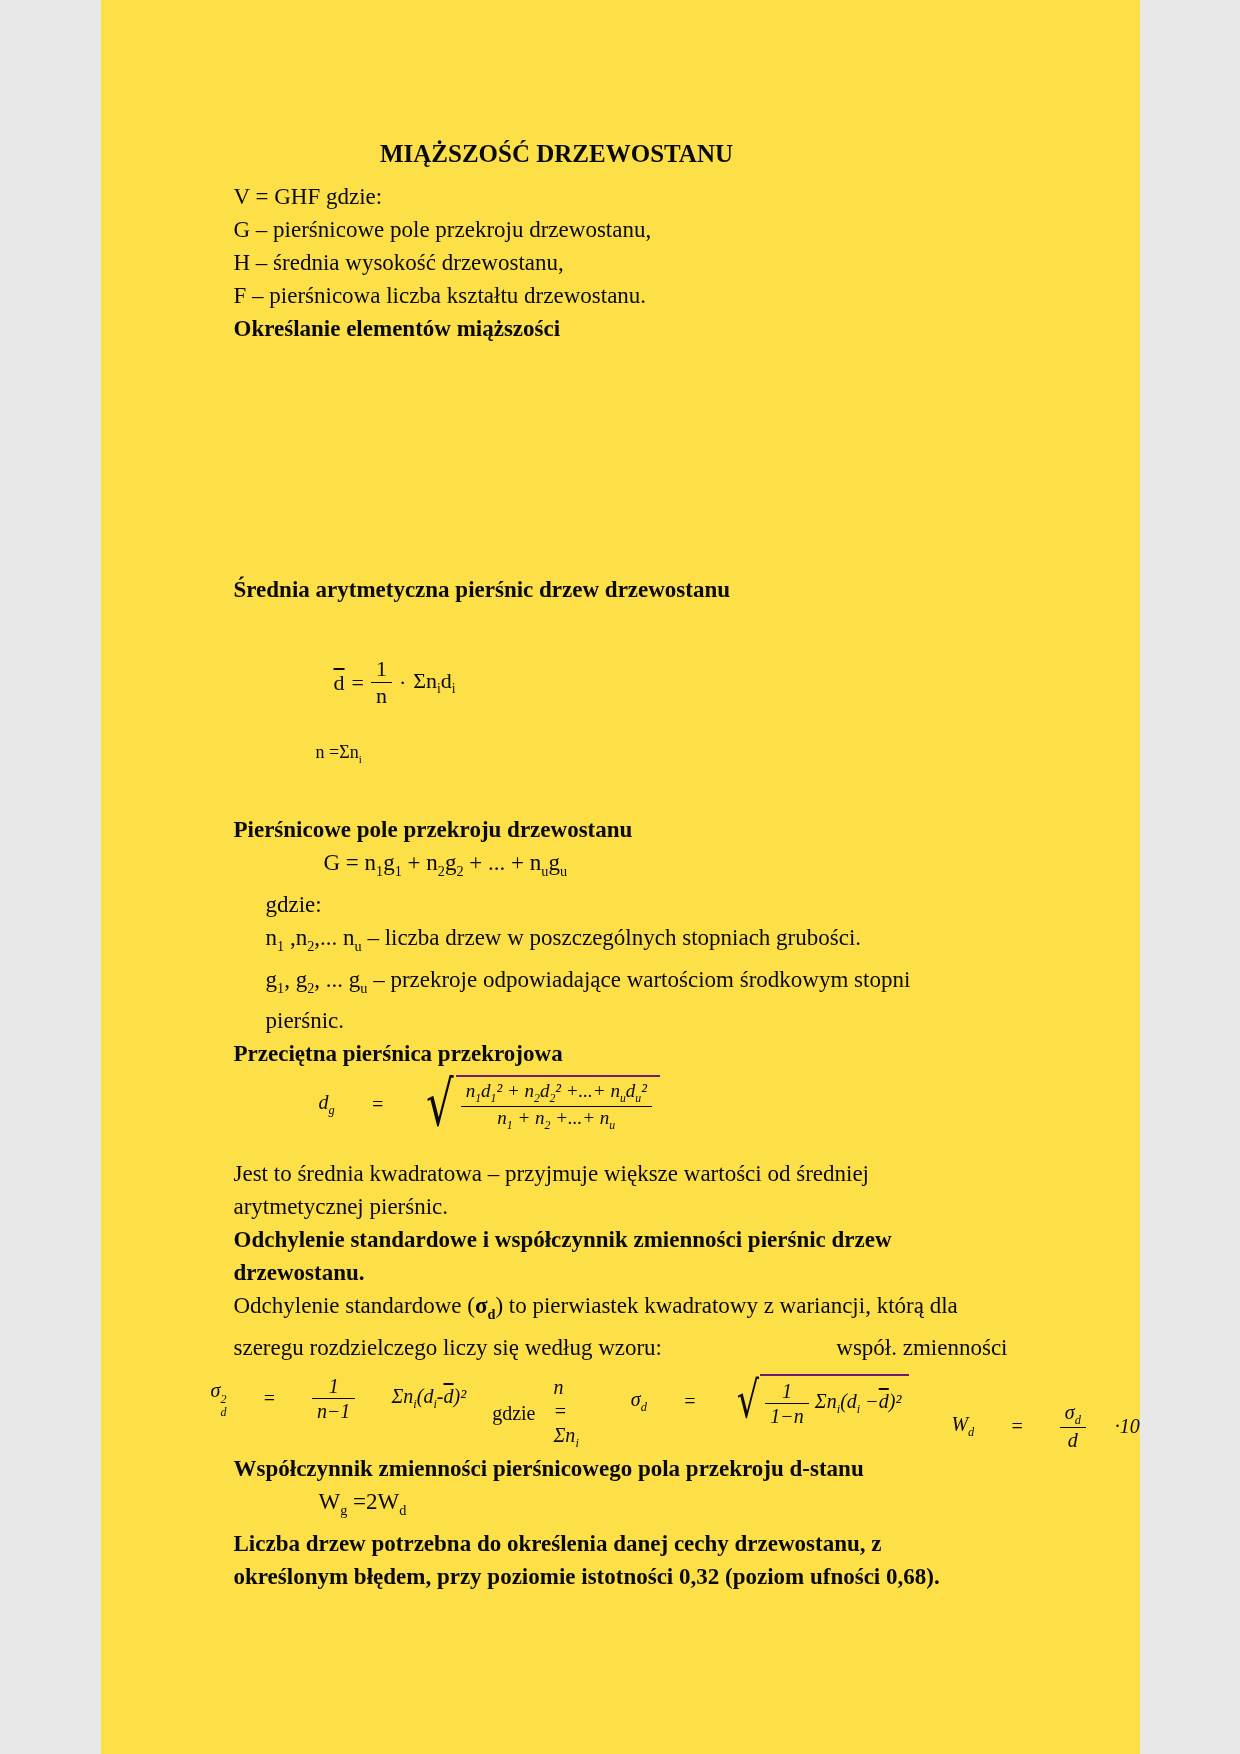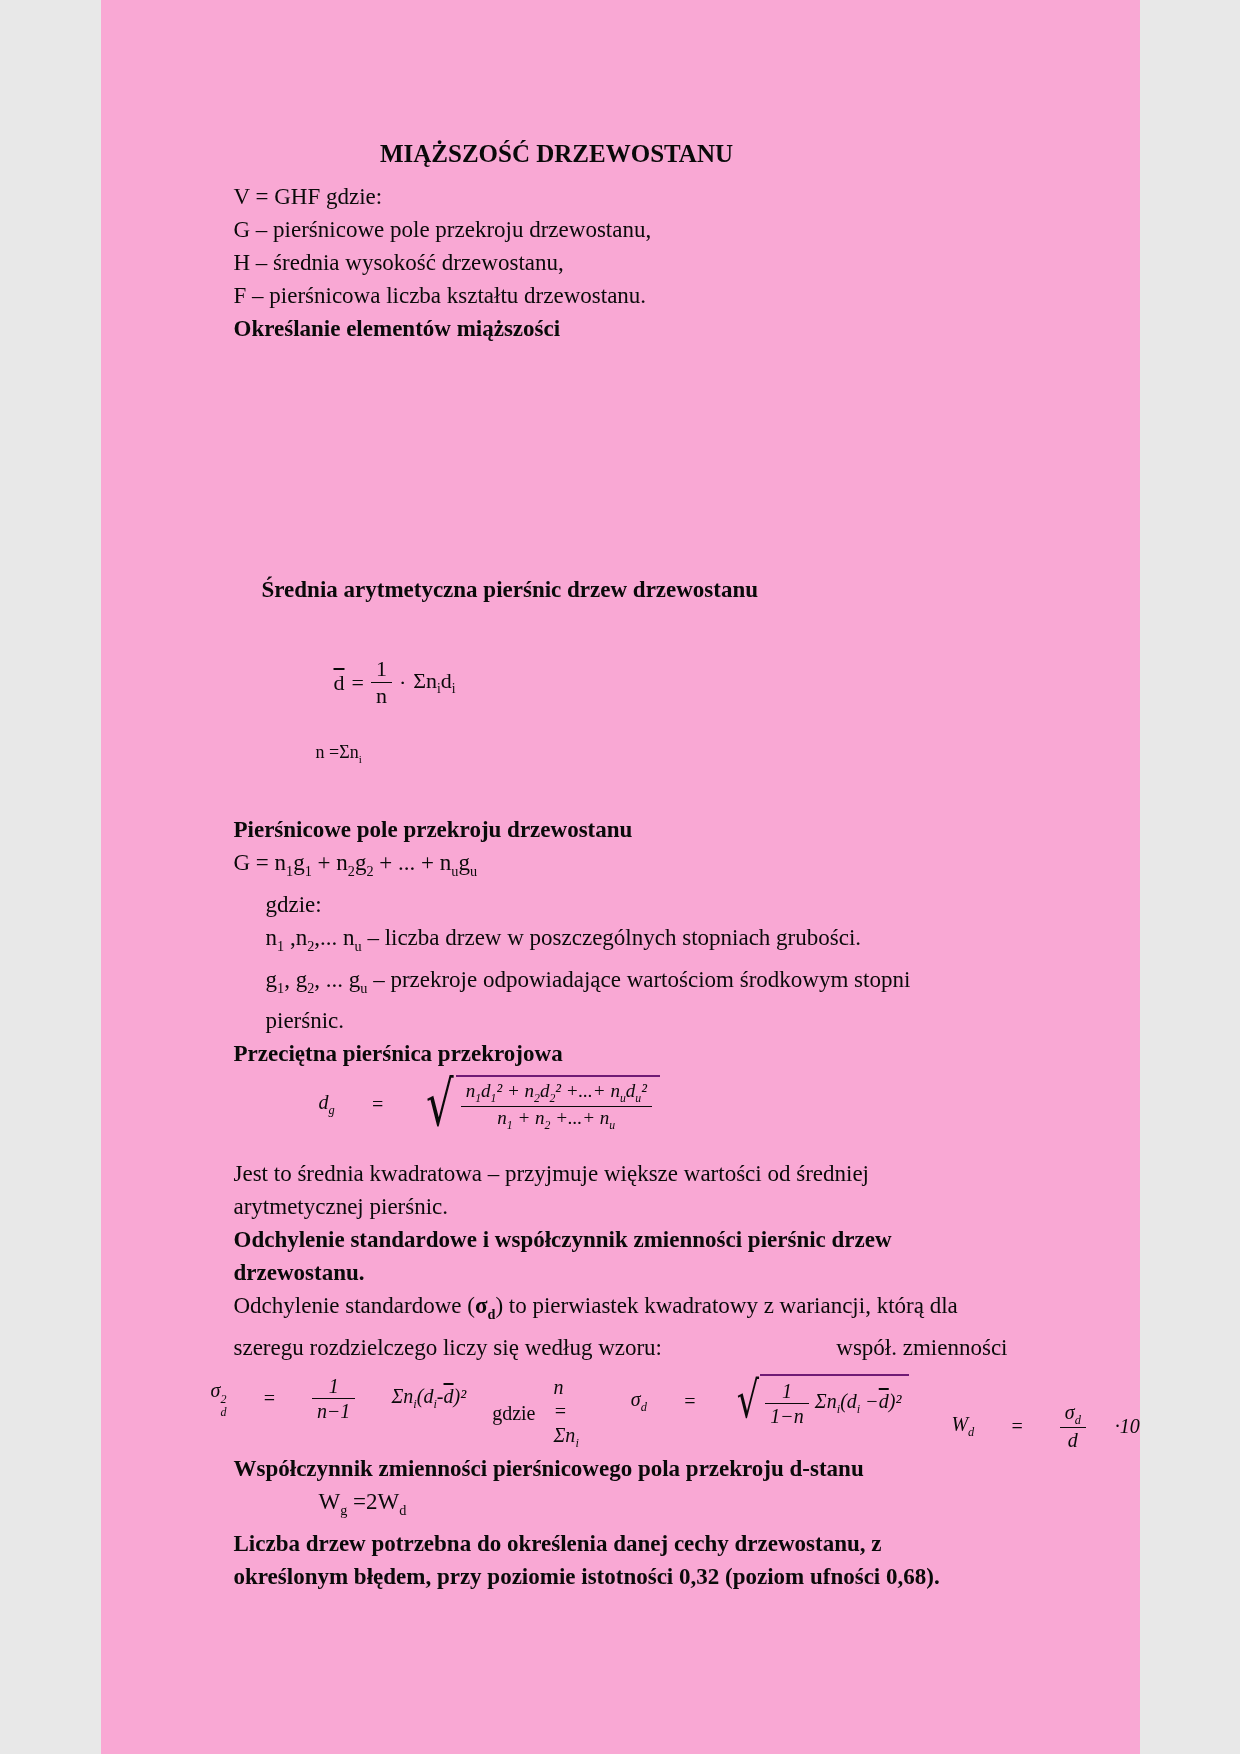--- a/index.html
+++ b/index.html
@@ -1,28 +1,28 @@
 <!DOCTYPE html>
 <html lang="pl"><head>
 <meta charset="utf-8">
 <style>
   html,body{margin:0;padding:0;background:#e8e8e8;}
   .page{
-    position:relative;width:1039px;height:1754px;margin:0 auto;background:#f9a8d4;
+    position:relative;width:1039px;height:1754px;margin:0 auto;background:#fde047;
     font-family:"Liberation Serif","DejaVu Serif",serif;
     font-size:23px;color:#0a0a0a;overflow:hidden;
   }
   .content{padding:137px 70px 0 133px;}
   p{margin:0;line-height:33px;}
   .b{font-weight:bold;}
   .title{font-size:25px;font-weight:bold;text-align:center;padding-right:190px;line-height:34px;}
   .mt9{margin-top:9px;}
-  .gap-big{margin-top:228px;margin-left:28px;}
+  .gap-big{margin-top:228px;}
   .ind1{margin-left:32px;}
-  .ind2{}
+  .ind2{margin-left:90px;}
   
   .formula{white-space:nowrap;}
   .f-mean{margin-top:50px;margin-left:100px;font-size:22px;line-height:1;display:flex;align-items:center;}
   .f-n{margin-top:26px;margin-left:82px;font-size:18px;line-height:33px;}
   .eq{margin:0 7px;}
   .frac{display:inline-flex;flex-direction:column;text-align:center;vertical-align:middle;line-height:1.2;}
   .frac .num{border-bottom:1.5px solid #0a0a0a;padding:0 5px;}
   .frac .den{padding:0 5px;}
   .ov{text-decoration:overline;}
   sub{font-size:0.62em;}

